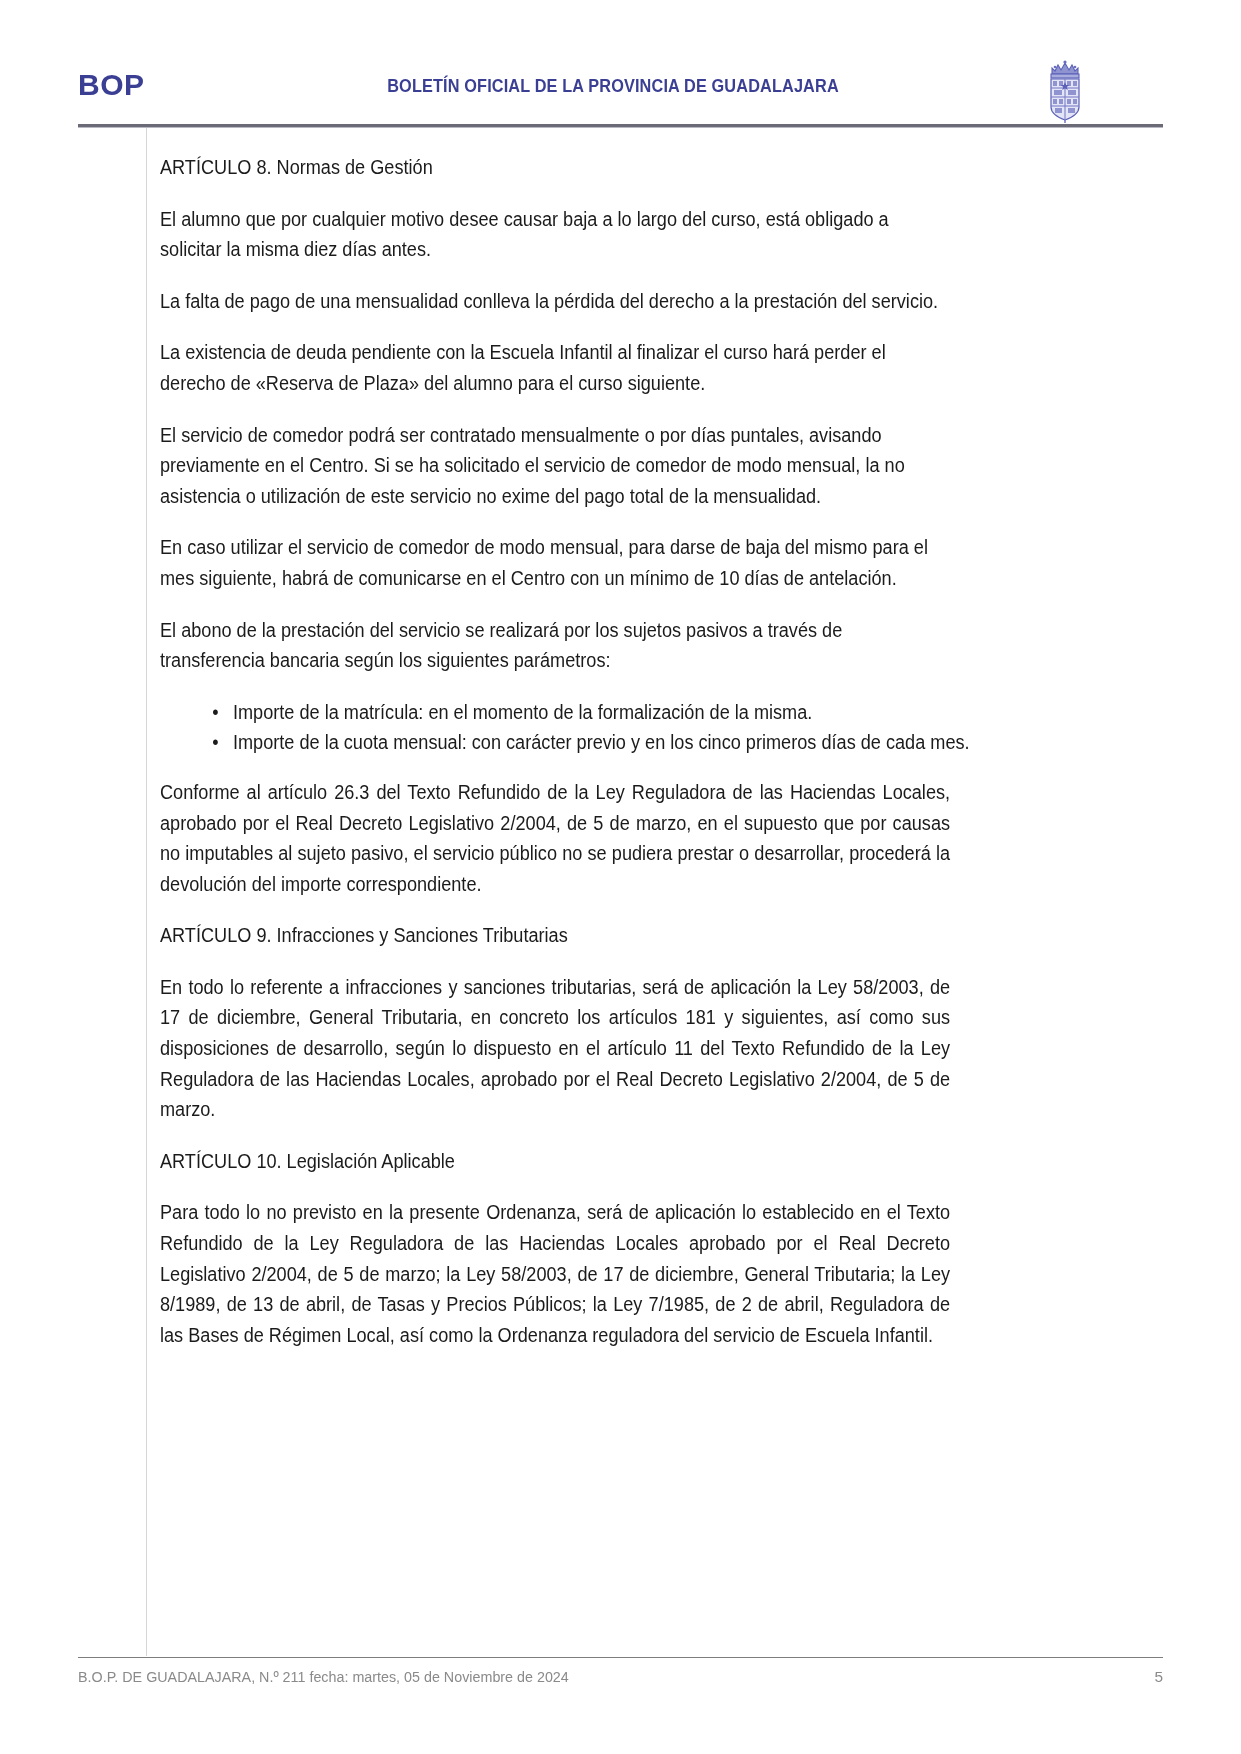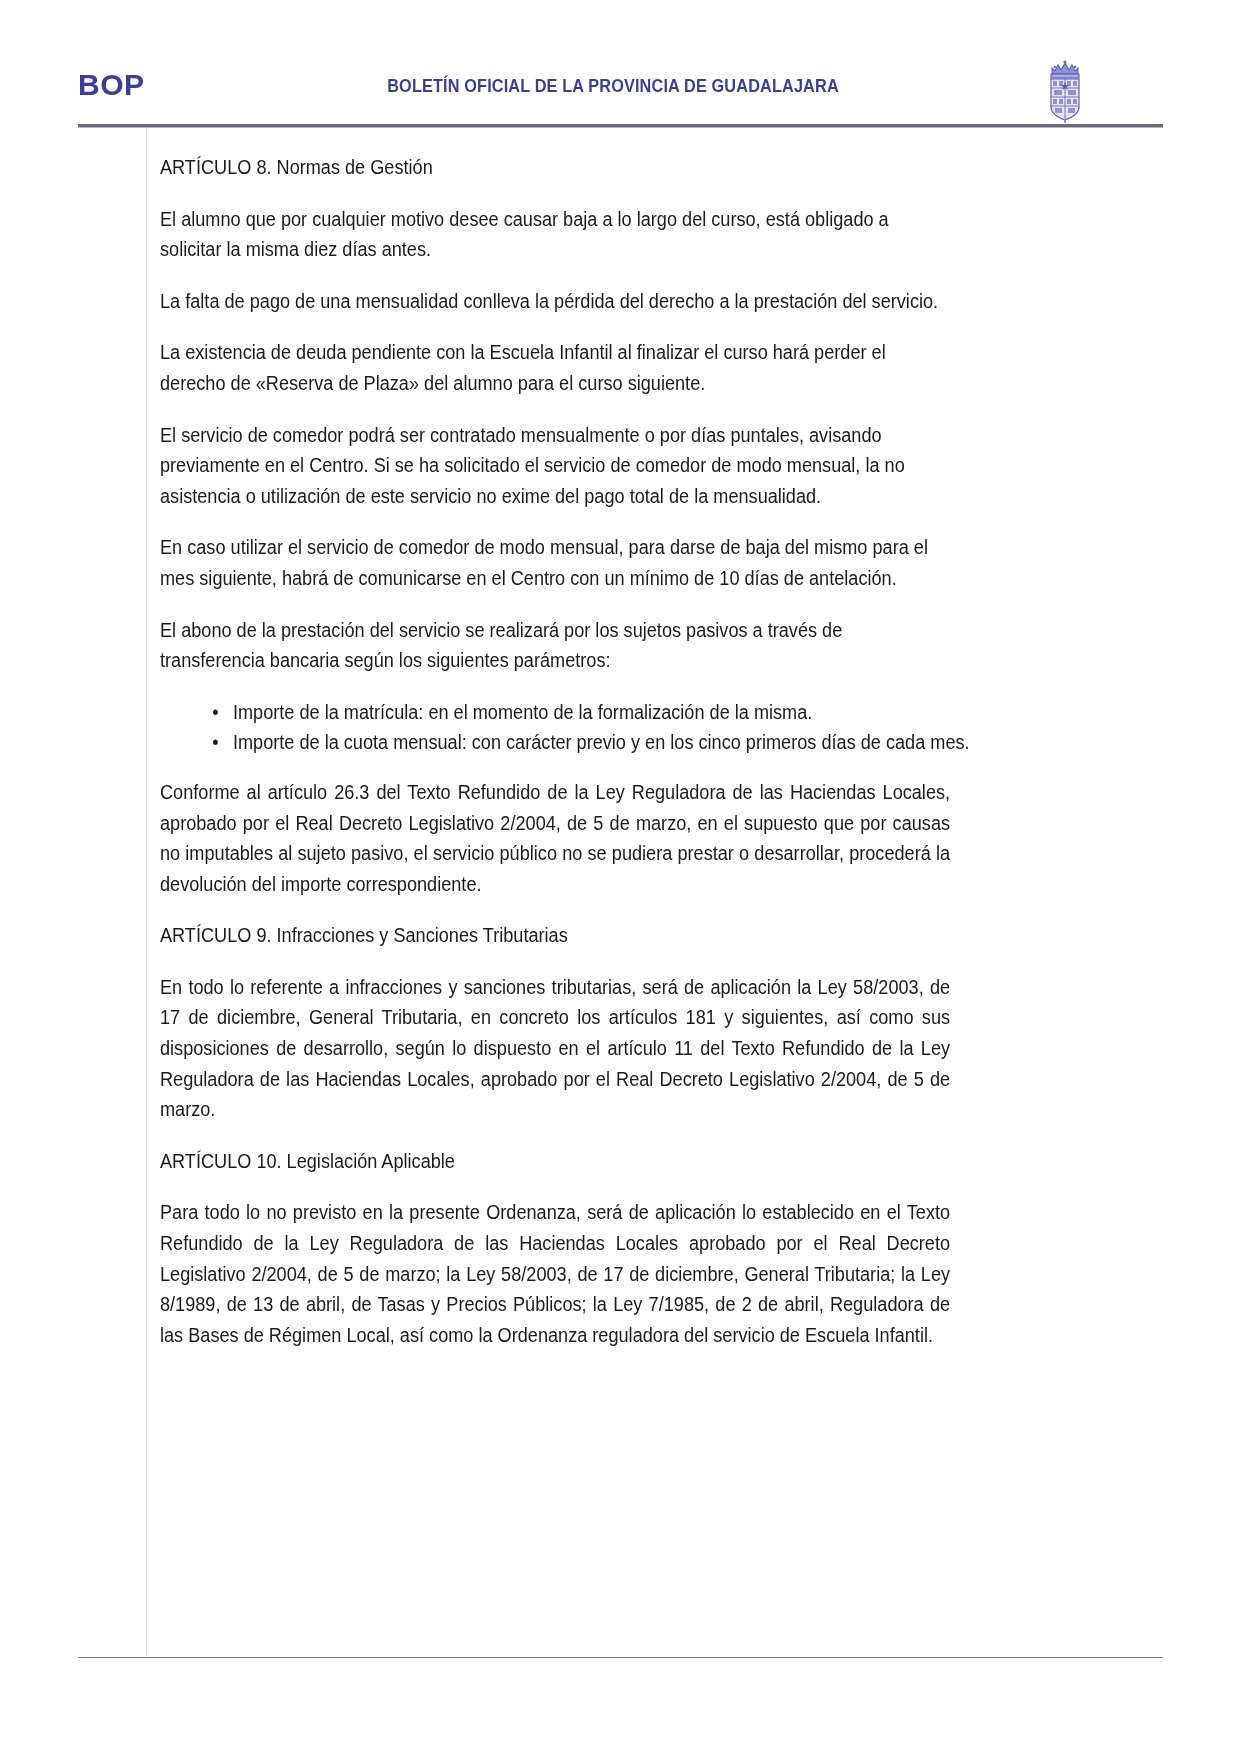--- a/index.html
+++ b/index.html
@@ -243,14 +243,18 @@
         <li><span class="bullet-dot">•</span><span>Importe de la cuota mensual: con carácter previo y en los cinco primeros días de cada mes.</span></li>
       </ul>
       <p class="para para-just">Conforme al artículo 26.3 del Texto Refundido de la Ley Reguladora de las Haciendas Locales, aprobado por el Real Decreto Legislativo 2/2004, de 5 de marzo, en el supuesto que por causas no imputables al sujeto pasivo, el servicio público no se pudiera prestar o desarrollar, procederá la devolución del importe correspondiente.</p>
       <p class="heading">ARTÍCULO 9. Infracciones y Sanciones Tributarias</p>
       <p class="para para-just">En todo lo referente a infracciones y sanciones tributarias, será de aplicación la Ley 58/2003, de 17 de diciembre, General Tributaria, en concreto los artículos 181 y siguientes, así como sus disposiciones de desarrollo, según lo dispuesto en el artículo 11 del Texto Refundido de la Ley Reguladora de las Haciendas Locales, aprobado por el Real Decreto Legislativo 2/2004, de 5 de marzo.</p>
       <p class="heading">ARTÍCULO 10. Legislación Aplicable</p>
       <p class="para para-just">Para todo lo no previsto en la presente Ordenanza, será de aplicación lo establecido en el Texto Refundido de la Ley Reguladora de las Haciendas Locales aprobado por el Real Decreto Legislativo 2/2004, de 5 de marzo; la Ley 58/2003, de 17 de diciembre, General Tributaria; la Ley 8/1989, de 13 de abril, de Tasas y Precios Públicos; la Ley 7/1985, de 2 de abril, Reguladora de las Bases de Régimen Local, así como la Ordenanza reguladora del servicio de Escuela Infantil.</p>
     </div>
 
   <div class="footer-rule"></div>
+  <div class="footer">
+    <div class="footer-left">B.O.P. DE GUADALAJARA, N.º 211 fecha: martes, 05 de Noviembre de 2024</div>
+    <div class="footer-right">5</div>
+  </div>
 
 </div>
 
 </body></html>

